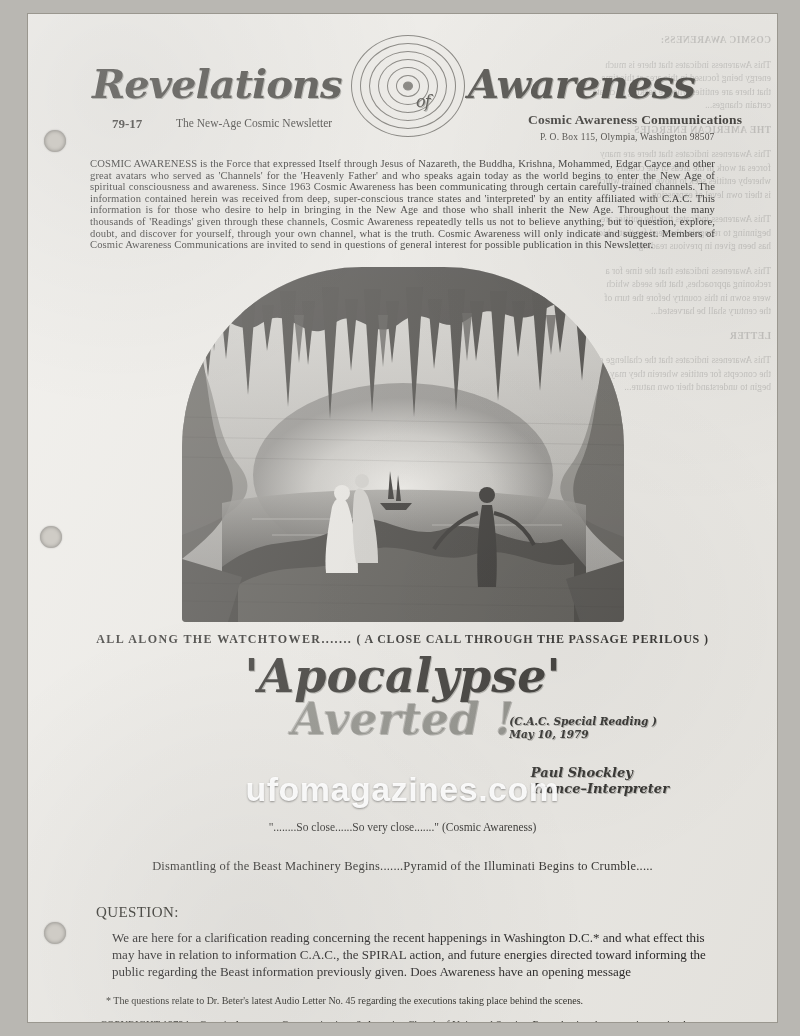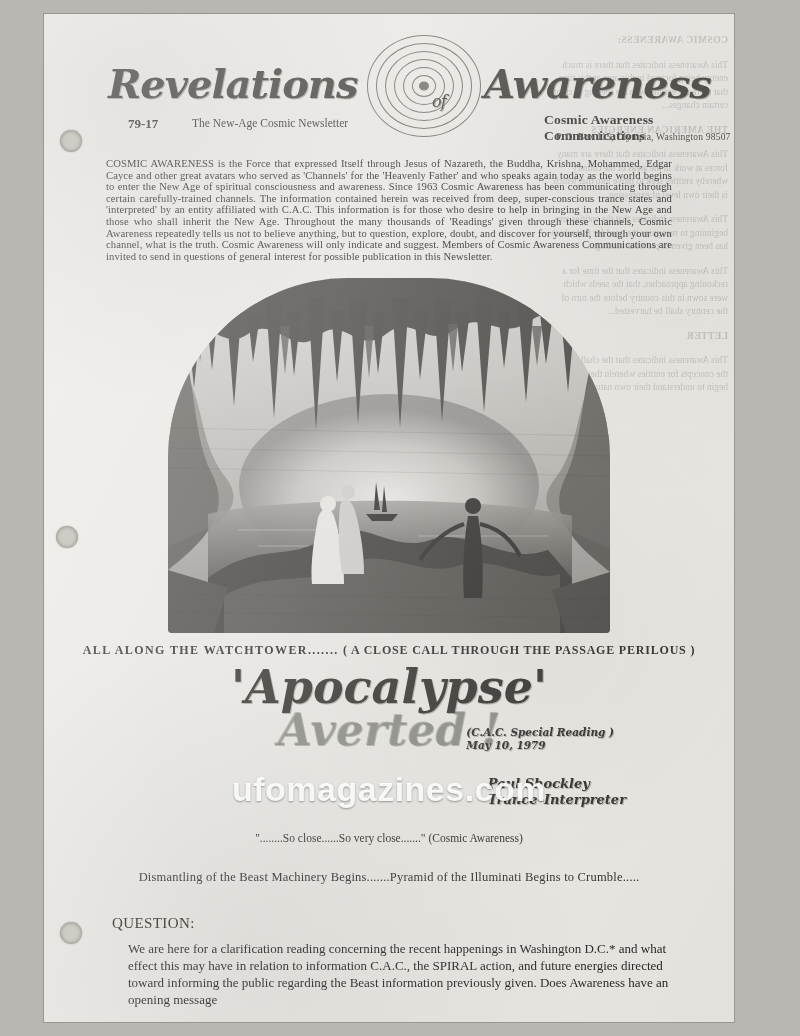--- a/index.html
+++ b/index.html
@@ -5,25 +5,24 @@
   html,body{margin:0;padding:0;}
   body{
     width:800px;height:1036px;
     background:#b9b7b2;
     font-family:"Liberation Serif", serif;
     overflow:hidden;
   }
   .page{
     position:absolute;
     left:28px;top:14px;
-    width:690px;height:1008px;
+    width:749px;height:1008px;
     background:#eceae5;
     box-shadow:0 0 0 1px #9a978f;
     overflow:hidden;
-    margin-left:16px;
   }
   
   .page:before{
     content:"";position:absolute;inset:0;
     background:
       radial-gradient(circle at 12% 8%, rgba(0,0,0,0.05), transparent 28%),
       radial-gradient(circle at 88% 18%, rgba(0,0,0,0.045), transparent 30%),
       radial-gradient(circle at 30% 92%, rgba(0,0,0,0.05), transparent 32%),
       radial-gradient(circle at 70% 60%, rgba(0,0,0,0.03), transparent 34%),
       linear-gradient(115deg, rgba(255,255,255,0.35), rgba(0,0,0,0.04));

